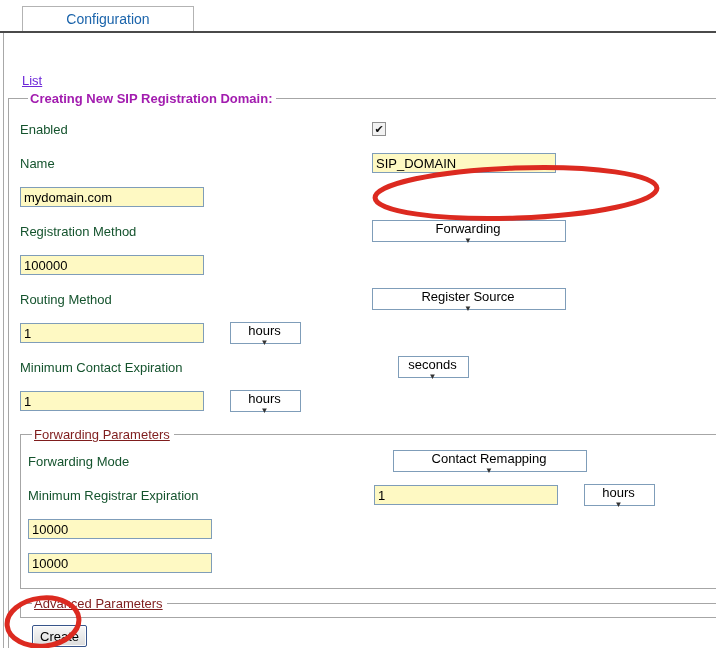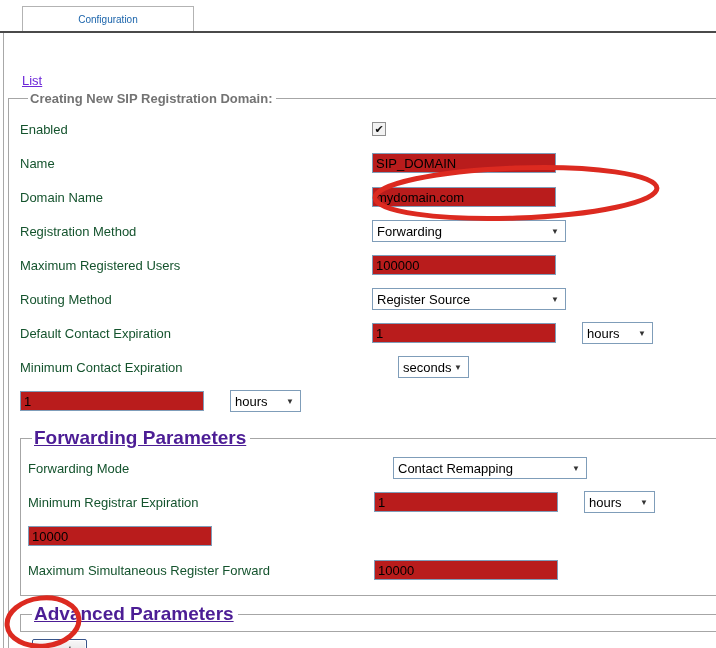--- a/index.html
+++ b/index.html
@@ -3,48 +3,48 @@
 <meta charset="utf-8">
 <style>
   * { margin:0; padding:0; box-sizing:border-box; }
   html,body { width:716px; height:648px; overflow:hidden; background:#fff;
     font-family:"Liberation Sans", sans-serif; }
   
   .tabbar { position:relative; height:33px; border-bottom:2px solid #4a4a4a; }
   .tab { position:absolute; left:22px; bottom:0; width:172px; height:25px;
     background:#fff; border:1px solid #b3b3b3; border-bottom:none;
     display:flex; align-items:center; justify-content:center;
-    font-size:10px; color:#1b64ab; cursor:default; }
+    font-size:14px; color:#1b64ab; cursor:default; }
   
   .page-body { position:relative; margin-left:3px; width:760px; min-height:610px;
     border-left:1px solid #a8a8a8; border-bottom:3px solid #101010;
     padding:38px 0 6px 4px; }
   .list-link { display:inline-block; margin-left:14px; font-size:13px;
     color:#6d28d9; text-decoration:underline; cursor:pointer; margin-bottom:3px; }
   
   fieldset { border:1px solid #a6a6a6; }
   fieldset.main { width:748px; padding:6px 0 4px 11px; }
   fieldset.main > legend { margin-left:8px; padding:0 4px 0 2px;
-    font-size:13px; font-weight:bold; color:#737373; }
+    font-size:13px; font-weight:bold; color:#a21caf; }
   fieldset.nested { width:724px; margin-top:9px; padding:2px 0 8px 7px; }
   fieldset.nested > legend { margin-left:4px; padding:0 4px 0 2px;
-    font-size:19px; font-weight:bold; color:#4c1d95;
+    font-size:13px; font-weight:normal; color:#7f1d1d;
     text-decoration:underline; cursor:pointer; }
   fieldset.adv { padding:0 0 6px 7px; margin-top:7px; }
   
   .row { display:flex; align-items:center; height:34px; }
   .row .label { width:352px; font-size:13px; color:#14532d; }
   .nested .row .label { width:346px; }
   .val { display:flex; align-items:center; }
   input.txt { width:184px; height:20px; border:1px solid #7f9db9;
     font-family:"Liberation Sans", sans-serif; font-size:13px; color:#000;
-    padding:0 0 0 3px; background:#b91c1c; }
+    padding:0 0 0 3px; background:#fef9c3; }
   .selbox { width:194px; height:22px; border:1px solid #7f9db9; background:#fff;
     display:flex; align-items:center; justify-content:space-between;
-    padding:0 6px 0 4px; cursor:default; }
+    padding:0 6px 0 4px; cursor:default;flex-direction:column; }
   .nested .selbox.full { margin-left:19px; }
   .selbox .seltext { font-size:13px; color:#000; white-space:nowrap; }
   .selbox .arrow { font-size:8px; color:#333; }
   .selbox.unit { width:71px; margin-left:26px; }
   .checkbox { width:14px; height:14px; border:1px solid #8f8f8f; background:#f2f2f2;
     display:flex; align-items:center; justify-content:center;
     font-size:11px; color:#111; line-height:1; cursor:pointer; }
   
   .create-btn { margin:7px 0 2px 12px; min-width:44px; height:22px; padding:0 7px;
     font-family:"Liberation Sans", sans-serif; font-size:13px; color:#000;
@@ -76,51 +76,48 @@
             <span class="checkbox">✔</span>
           </div>
         </div>
         <div class="row">
           <span class="label">Name</span>
           <div class="val">
             <input type="text" class="txt" value="SIP_DOMAIN" style="">
           </div>
         </div>
         <div class="row">
-          <span class="label">Domain Name</span>
           <div class="val">
             <input type="text" class="txt" value="mydomain.com" style="">
           </div>
         </div>
         <div class="row">
           <span class="label">Registration Method</span>
           <div class="val">
             <span class="selbox full">
               <span class="seltext">Forwarding</span>
               <span class="arrow">▼</span>
             </span>
           </div>
         </div>
         <div class="row">
-          <span class="label">Maximum Registered Users</span>
           <div class="val">
             <input type="text" class="txt" value="100000" style="">
           </div>
         </div>
         <div class="row">
           <span class="label">Routing Method</span>
           <div class="val">
             <span class="selbox full">
               <span class="seltext">Register Source</span>
               <span class="arrow">▼</span>
             </span>
           </div>
         </div>
         <div class="row">
-          <span class="label">Default Contact Expiration</span>
           <div class="val">
             <input type="text" class="txt" value="1" style="">
             <span class="selbox unit">
               <span class="seltext">hours</span>
               <span class="arrow">▼</span>
             </span>
           </div>
         </div>
         <div class="row">
           <span class="label">Minimum Contact Expiration</span>
@@ -163,21 +160,20 @@
                 <span class="arrow">▼</span>
               </span>
             </div>
           </div>
           <div class="row">
             <div class="val">
               <input type="text" class="txt" value="10000" style="">
             </div>
           </div>
           <div class="row">
-            <span class="label">Maximum Simultaneous Register Forward</span>
             <div class="val">
               <input type="text" class="txt" value="10000" style="">
             </div>
           </div>
         </div>
     </fieldset>
 
     <fieldset class="nested adv">
       <legend>Advanced Parameters</legend>
     </fieldset>

